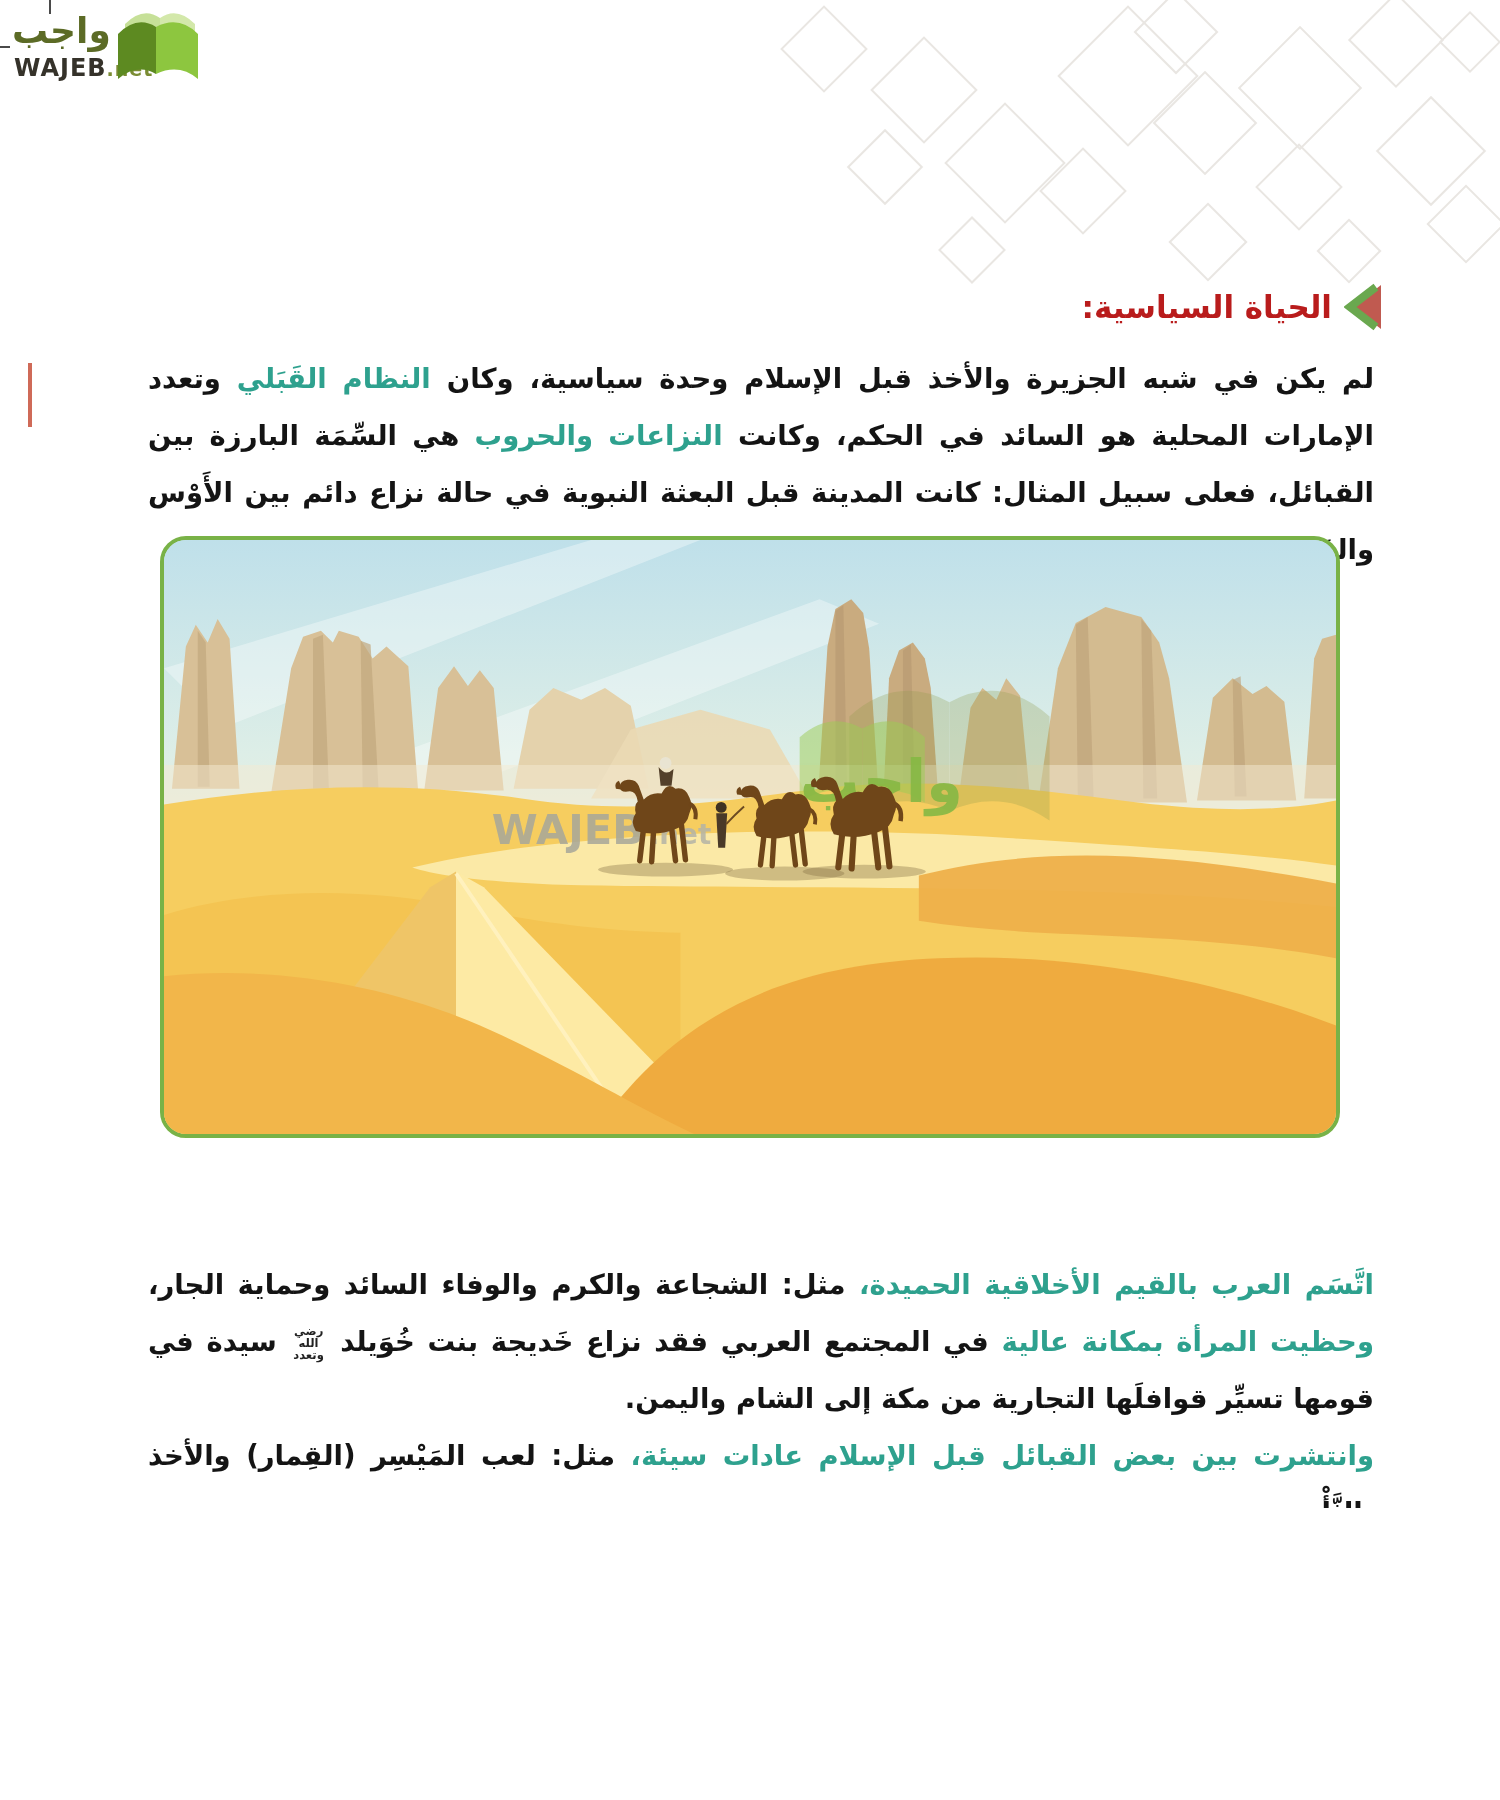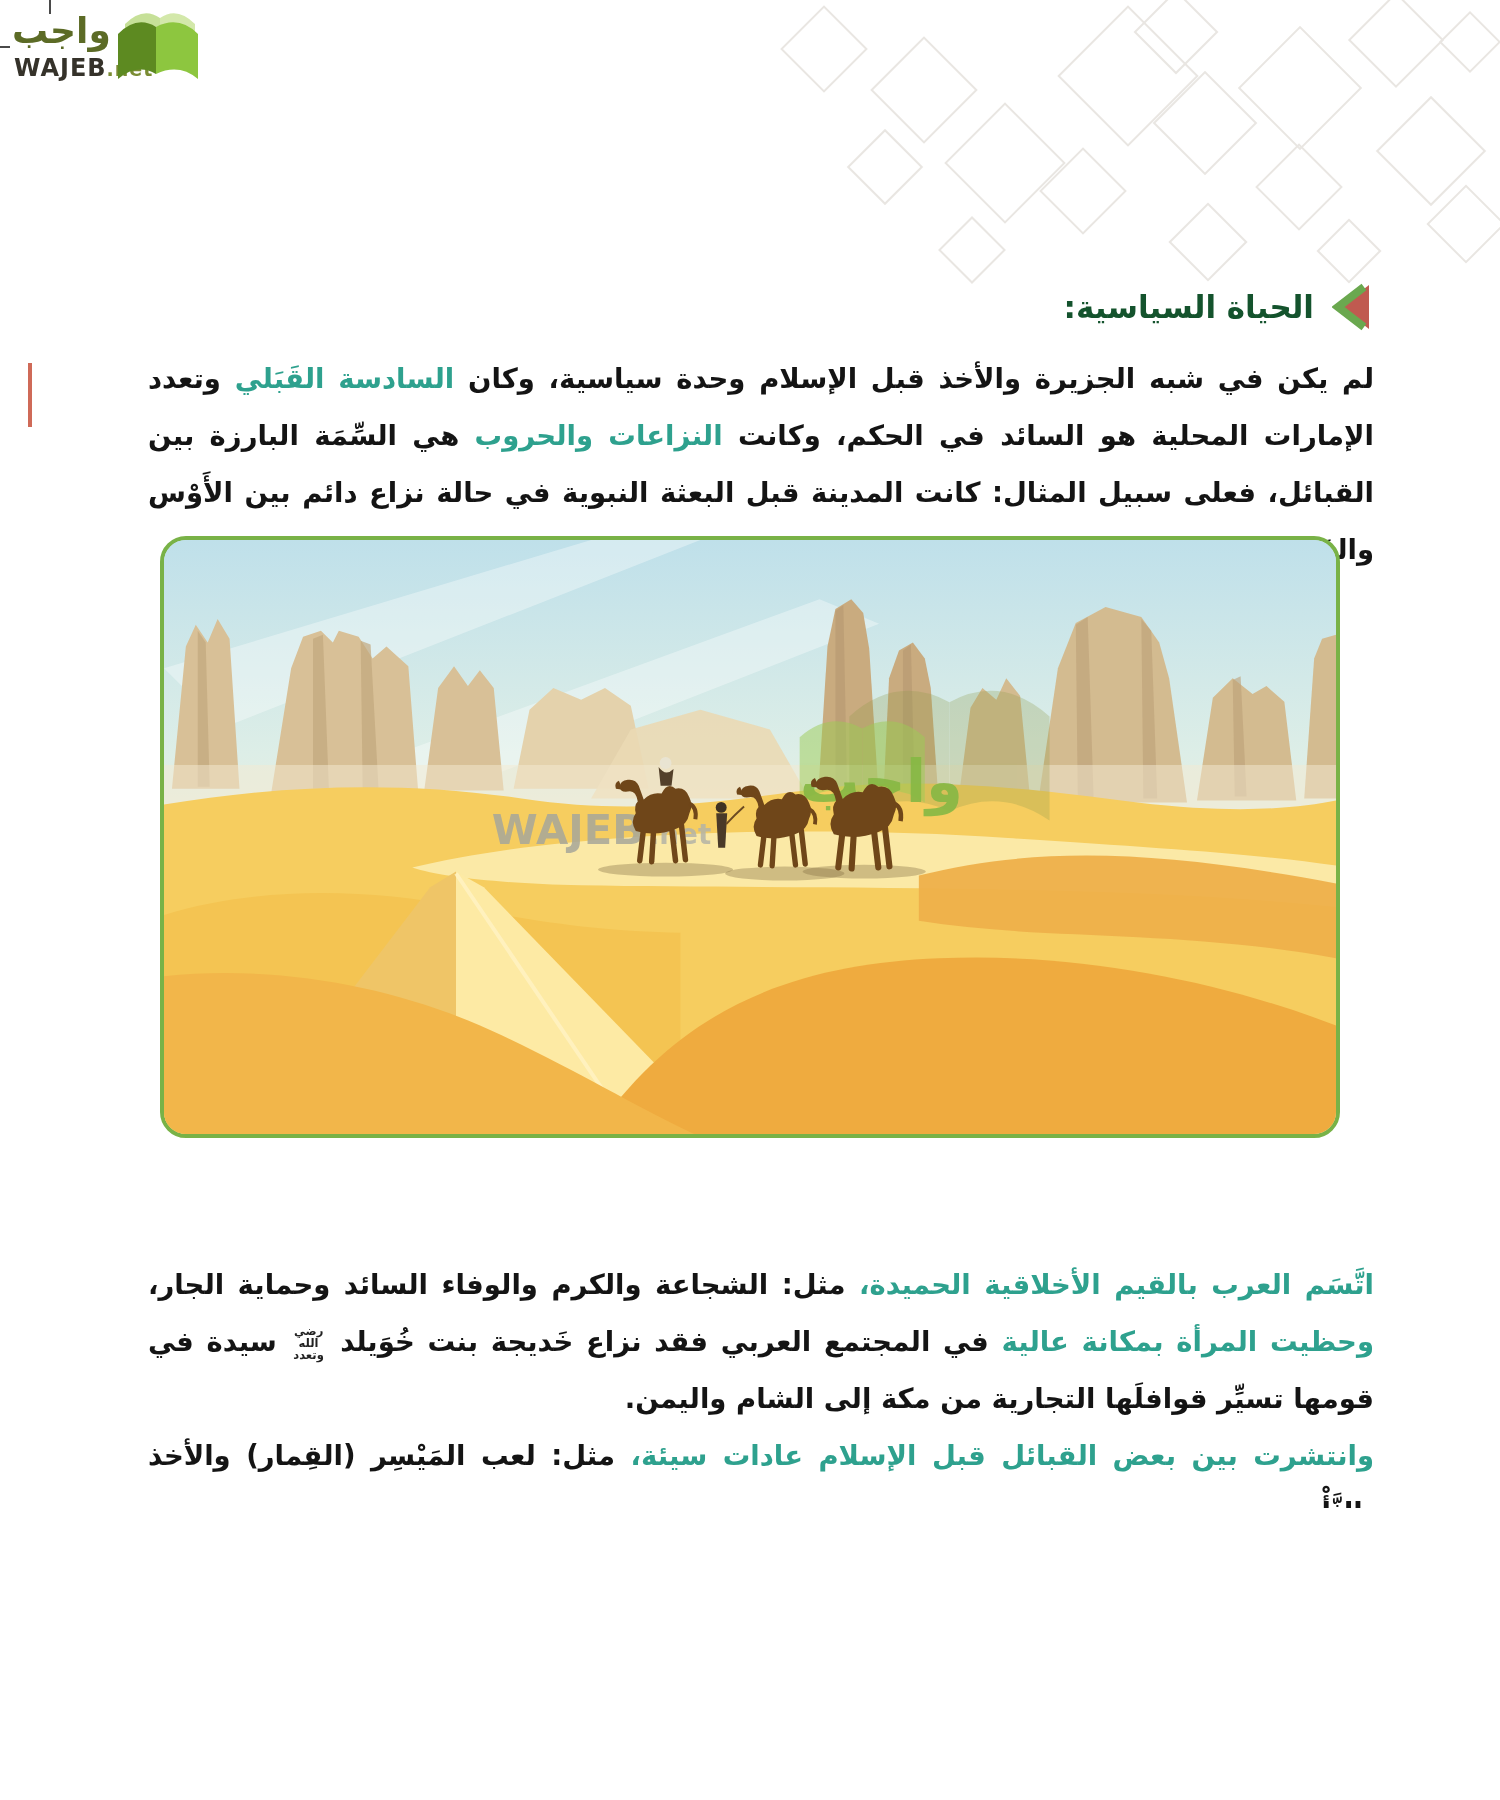--- a/index.html
+++ b/index.html
@@ -11,22 +11,22 @@
   .red-tick{position:absolute;left:28px;top:363px;width:4px;height:64px;background:#cf6a58;}
   
   .logo{position:absolute;left:10px;top:6px;width:200px;height:80px;}
   .logo-ar{position:absolute;left:2px;top:4px;font-size:36px;font-weight:bold;color:#5c6b26;direction:rtl;}
   .logo-latin{position:absolute;left:4px;top:48px;font-size:24px;font-weight:bold;color:#35322a;letter-spacing:1px;}
   .logo-latin .tld{font-size:19px;color:#7b8c34;}
   .logo-book{position:absolute;left:100px;top:0;}
   
   .breadcrumb{position:absolute;top:130px;left:148px;color:#c6655d;font-size:25px;font-weight:bold;direction:rtl;}
   
-  .sec-head{position:absolute;right:128px;display:flex;direction:rtl;align-items:center;gap:18px;
-            color:#14532d;font-size:31px;font-weight:bold;}
+  .sec-head{position:absolute;right:116px;display:flex;direction:rtl;align-items:center;gap:12px;
+            color:#b91c1c;font-size:31px;font-weight:bold;}
   #sec1-head{top:283px;} #sec2-head{top:1190px;}
   .para{position:absolute;left:148px;width:1226px;direction:rtl;text-align:justify;
         font-size:27.5px;font-weight:bold;color:#141414;line-height:57px;}
   #para1{top:350px;} #para2{top:1256px;}
   .para p{margin:0;}
   .accent{color:#2ea18e;}
   .honorific{display:inline-block;width:38px;font-size:11.5px;line-height:1.05;text-align:center;
              font-weight:bold;color:#222;vertical-align:-8px;}
   
   .illus{position:absolute;left:160px;top:536px;width:1180px;height:602px;border:4px solid #79b247;
@@ -115,21 +115,21 @@
 
   <div class="sec-head" id="sec1-head">
     <svg width="40" height="48" viewBox="0 0 40 48">
       <polygon points="37,2 37,46 9,24" fill="#c05a50"></polygon>
       <path d="M32 4 L6 24 L32 44" stroke="#6aa84f" stroke-width="8" fill="none"></path>
     </svg>
     <span>الحياة السياسية:</span>
   </div>
 
   <div class="para" id="para1">
-    <p><span>لم يكن في شبه الجزيرة والأخذ قبل الإسلام وحدة سياسية، وكان </span><span class="accent">السادسة القَبَلي</span><span> وتعدد الإمارات المحلية هو السائد في الحكم، وكانت </span><span class="accent">النزاعات والحروب</span><span> هي السِّمَة البارزة بين القبائل، فعلى سبيل المثال: كانت المدينة قبل البعثة النبوية في حالة نزاع دائم بين الأَوْس والخَزْرَج.</span></p>
+    <p><span>لم يكن في شبه الجزيرة والأخذ قبل الإسلام وحدة سياسية، وكان </span><span class="accent">النظام القَبَلي</span><span> وتعدد الإمارات المحلية هو السائد في الحكم، وكانت </span><span class="accent">النزاعات والحروب</span><span> هي السِّمَة البارزة بين القبائل، فعلى سبيل المثال: كانت المدينة قبل البعثة النبوية في حالة نزاع دائم بين الأَوْس والخَزْرَج.</span></p>
   </div>
 
   <div class="illus">
     <svg viewBox="0 0 1180 602" preserveAspectRatio="none">
       <defs>
         <linearGradient id="sky" x1="0" y1="0" x2="0" y2="1">
           <stop offset="0" stop-color="#bfe0ea"></stop>
           <stop offset="0.6" stop-color="#ddeee7"></stop>
           <stop offset="1" stop-color="#f3f0da"></stop>
         </linearGradient>

